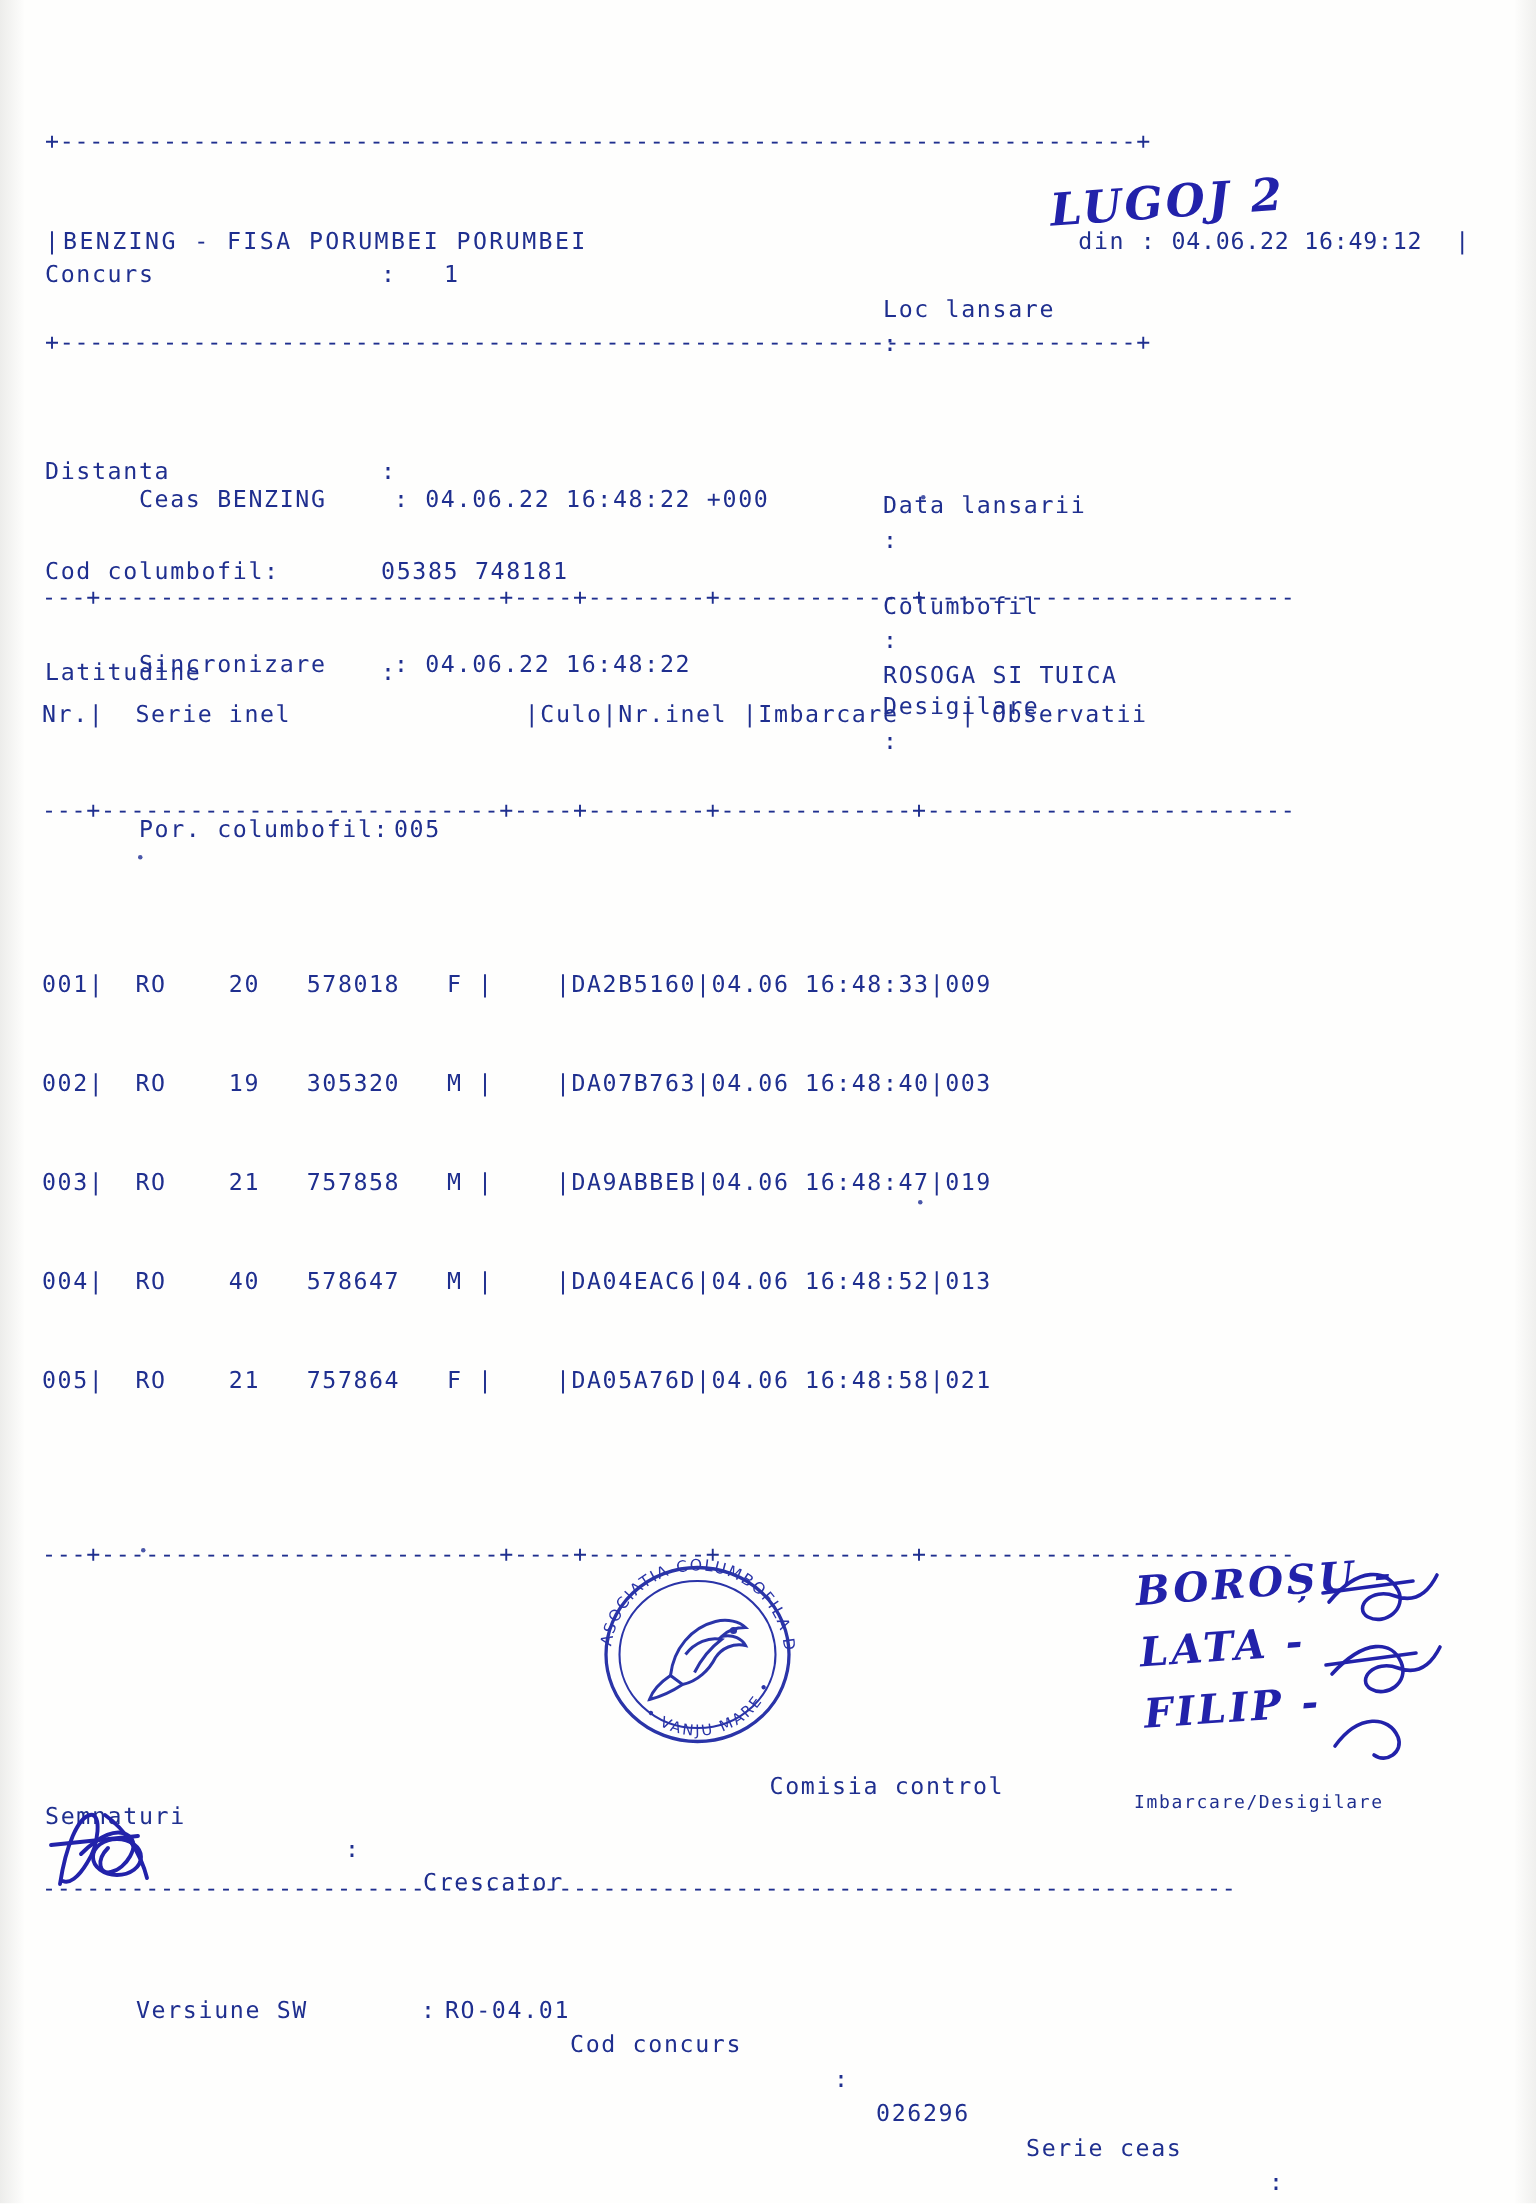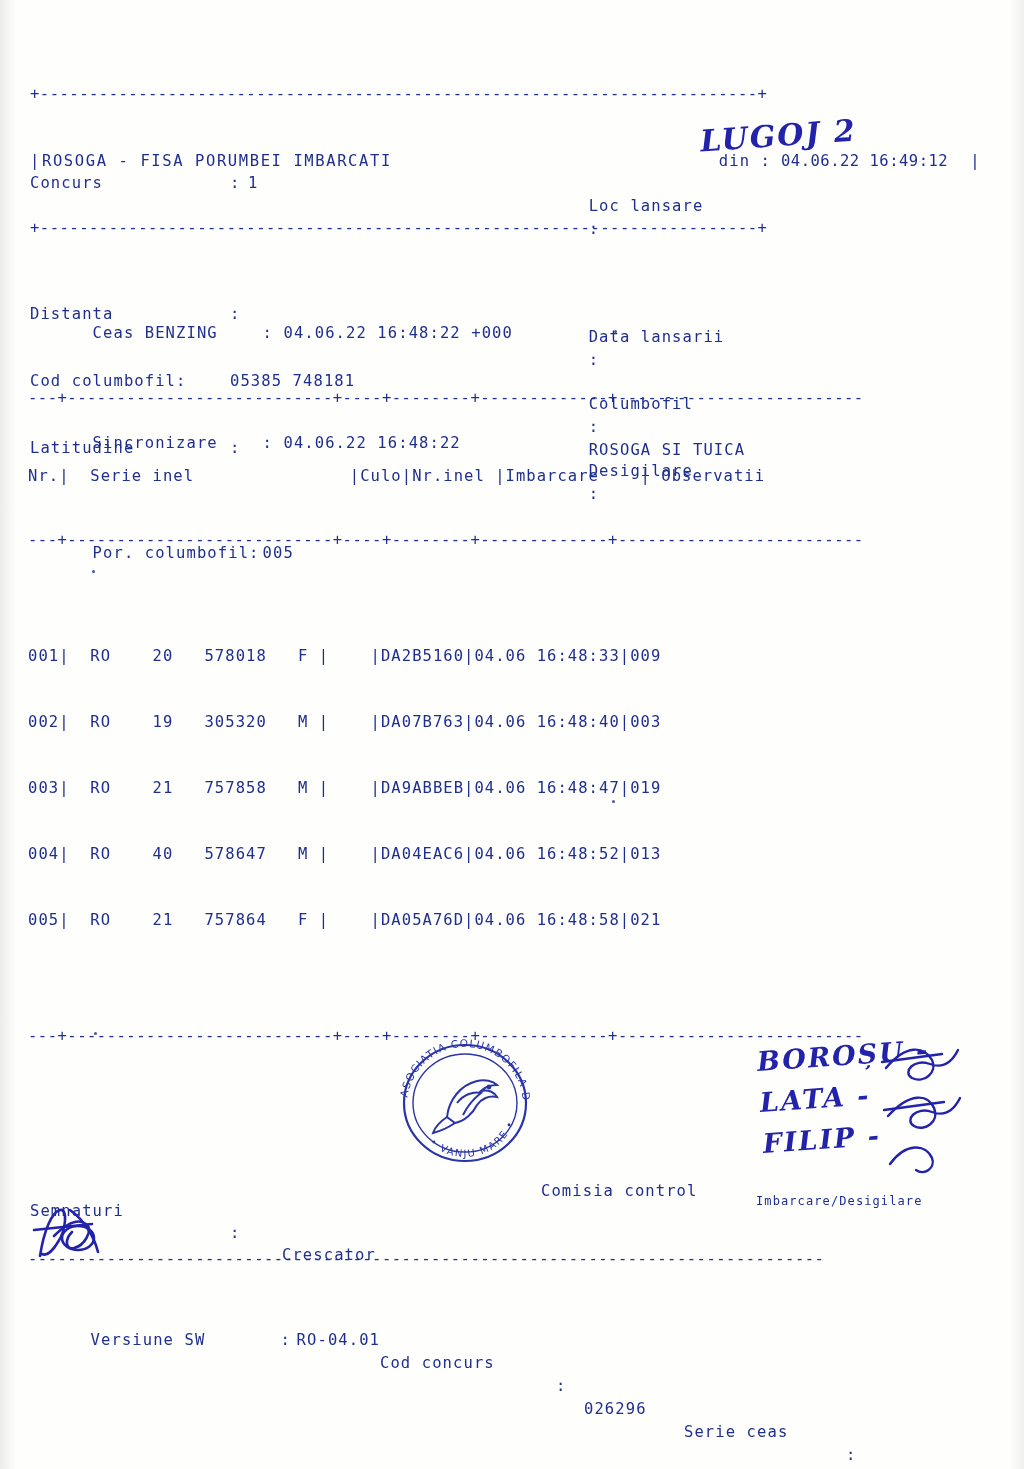--- a/index.html
+++ b/index.html
@@ -59,21 +59,21 @@
     align-items: baseline;
     line-height: 30px;
   }
   #header-title-row .bar { width: 12px; }
   #header-title { letter-spacing: 1.6px; }
   #header-din { margin-left: auto; letter-spacing: 1.1px; padding-right: 10px;}
   #header-bar-right { }
 
   
   #info-block { left: 30px; top: 128px; width: 960px; }
-  .info-row { display: flex; line-height: 23px; }
+  .info-row { display: flex; line-height: 23px; gap: 24px; }
   .lbl-left { width: 200px; letter-spacing: 1.1px;}
   .colon { width: 18px; }
   .val-left { letter-spacing: 1.1px; }
   .right-col { position: absolute; left: 480px; }
   .lbl-right { display: inline-block; width: 178px; letter-spacing: 1.1px;}
   .val-right { letter-spacing: 1.1px;}
 
   
   #clock-block { left: 30px; top: 256px; }
   #clock-block div { line-height: 22px; letter-spacing: 1.1px;}
@@ -106,21 +106,21 @@
     left: 385px; top: 1025px;
     width: 160px; height: 155px;
   }
   #stamp svg { display:block; }
 
   
   #sign-row { left: 30px; top: 1178px; width: 960px; }
   #sign-row .s1 { position:absolute; left:0; letter-spacing:1.1px;}
   #sign-row .s2 { position:absolute; left:200px; letter-spacing:1.1px;}
   #sign-row .s3 { position:absolute; left:252px; letter-spacing:1.1px;}
-  #sign-row .s4 { position:absolute; left:511px; top:2px; letter-spacing:1.1px;}
+  #sign-row .s4 { position:absolute; left:483px; top:2px; letter-spacing:1.1px;}
   #sign-row .s5 { position:absolute; left:726px; top:12px; letter-spacing:1.1px; font-size:12px;}
 
   
   #footer-rule { left: 28px; top: 1248px; }
   #footer { left: 28px; top: 1262px; width: 960px; }
   .f-row { line-height: 23px; letter-spacing: 1.1px; }
   .f-lbl { display:inline-block; width: 190px; }
   .f-colon { display:inline-block; width: 16px;}
 
   .dot {
@@ -135,21 +135,21 @@
 <body>
 
 <div class="page">
   <div class="paper-edge-left"></div>
   <div class="paper-edge-right"></div>
 
   <div class="abs mono" id="header-box">
     <div id="header-top-rule">+-------------------------------------------------------------------------+</div>
     <div id="header-title-row">
       <span class="bar">|</span>
-      <span id="header-title">ROSOGA - FISA PORUMBEI IMBARCATI</span>
+      <span id="header-title">BENZING - FISA PORUMBEI PORUMBEI</span>
       <span id="header-din">din :</span>
       <span>04.06.22 16:49:12</span>
       <span id="header-bar-right" style="padding-left:22px">|</span>
     </div>
     <div id="header-bottom-rule">+-------------------------------------------------------------------------+</div>
   </div>
 
   <div class="abs mono" id="info-block">
     <div class="info-row" style="position:relative;">
       <span class="lbl-left">Concurs</span>

